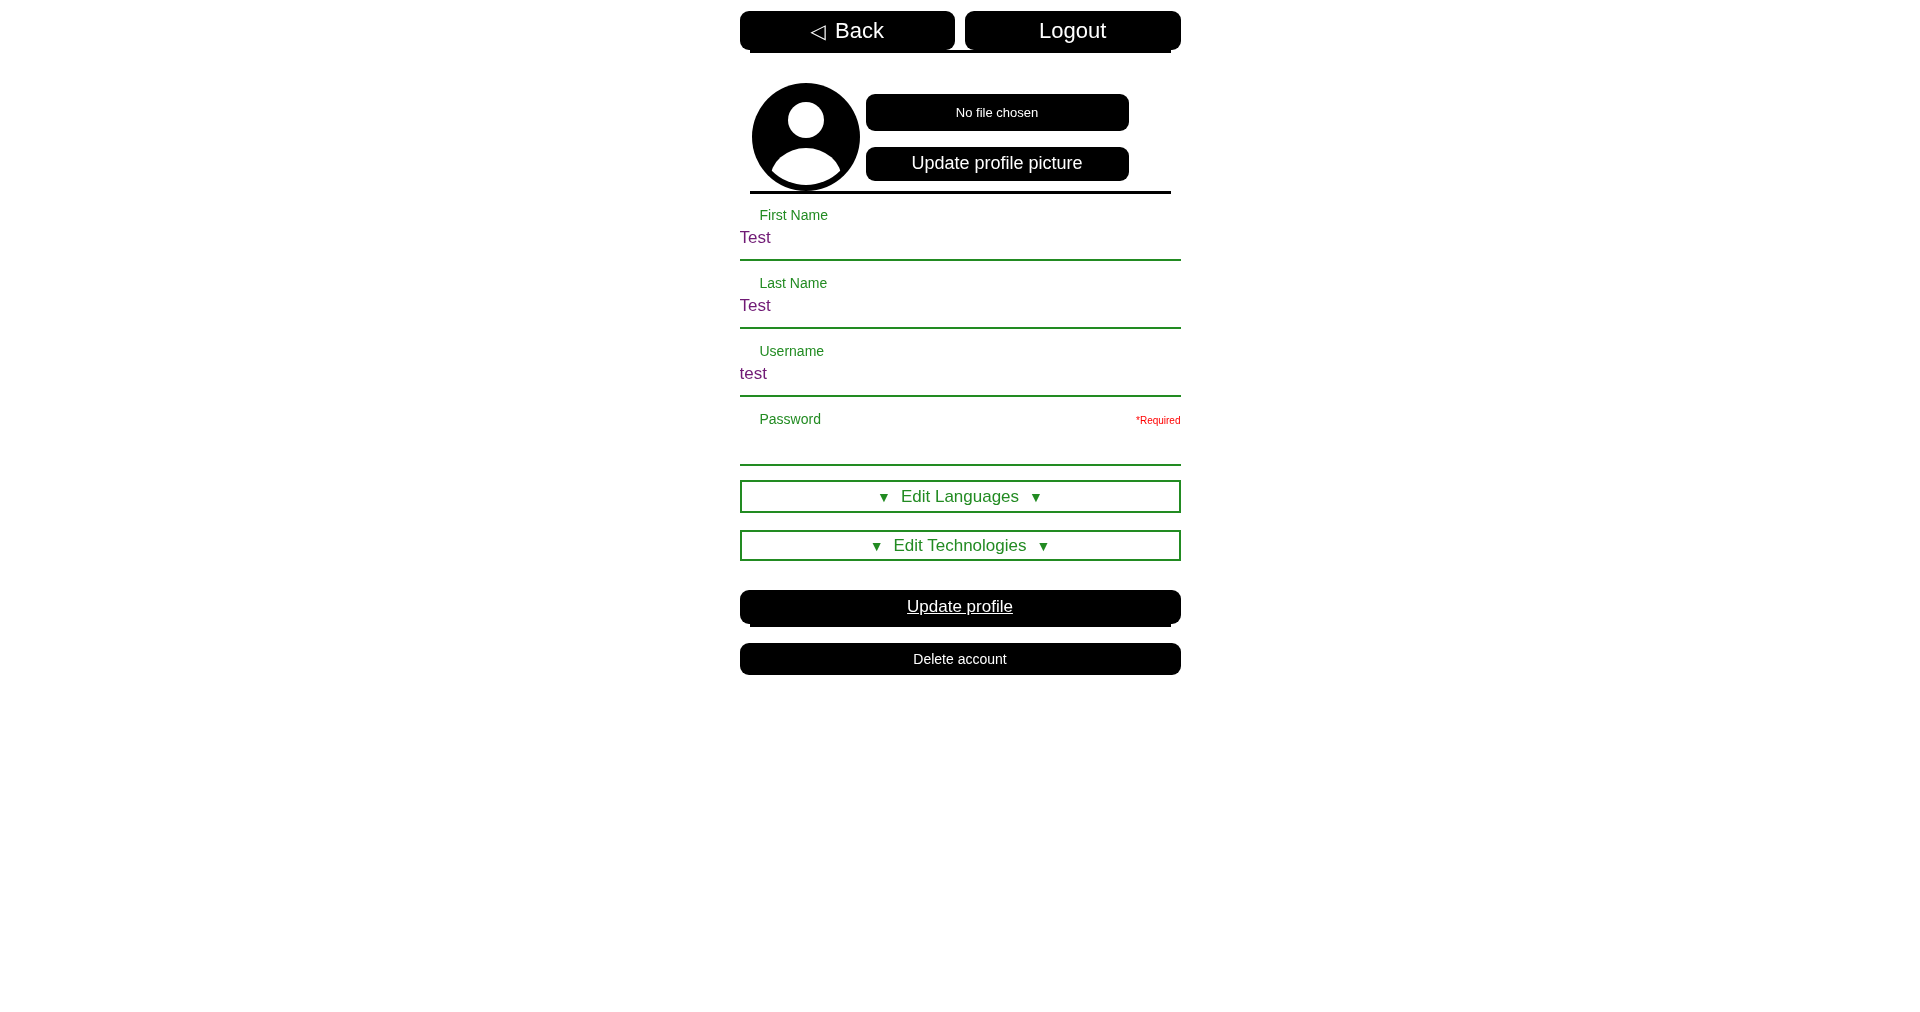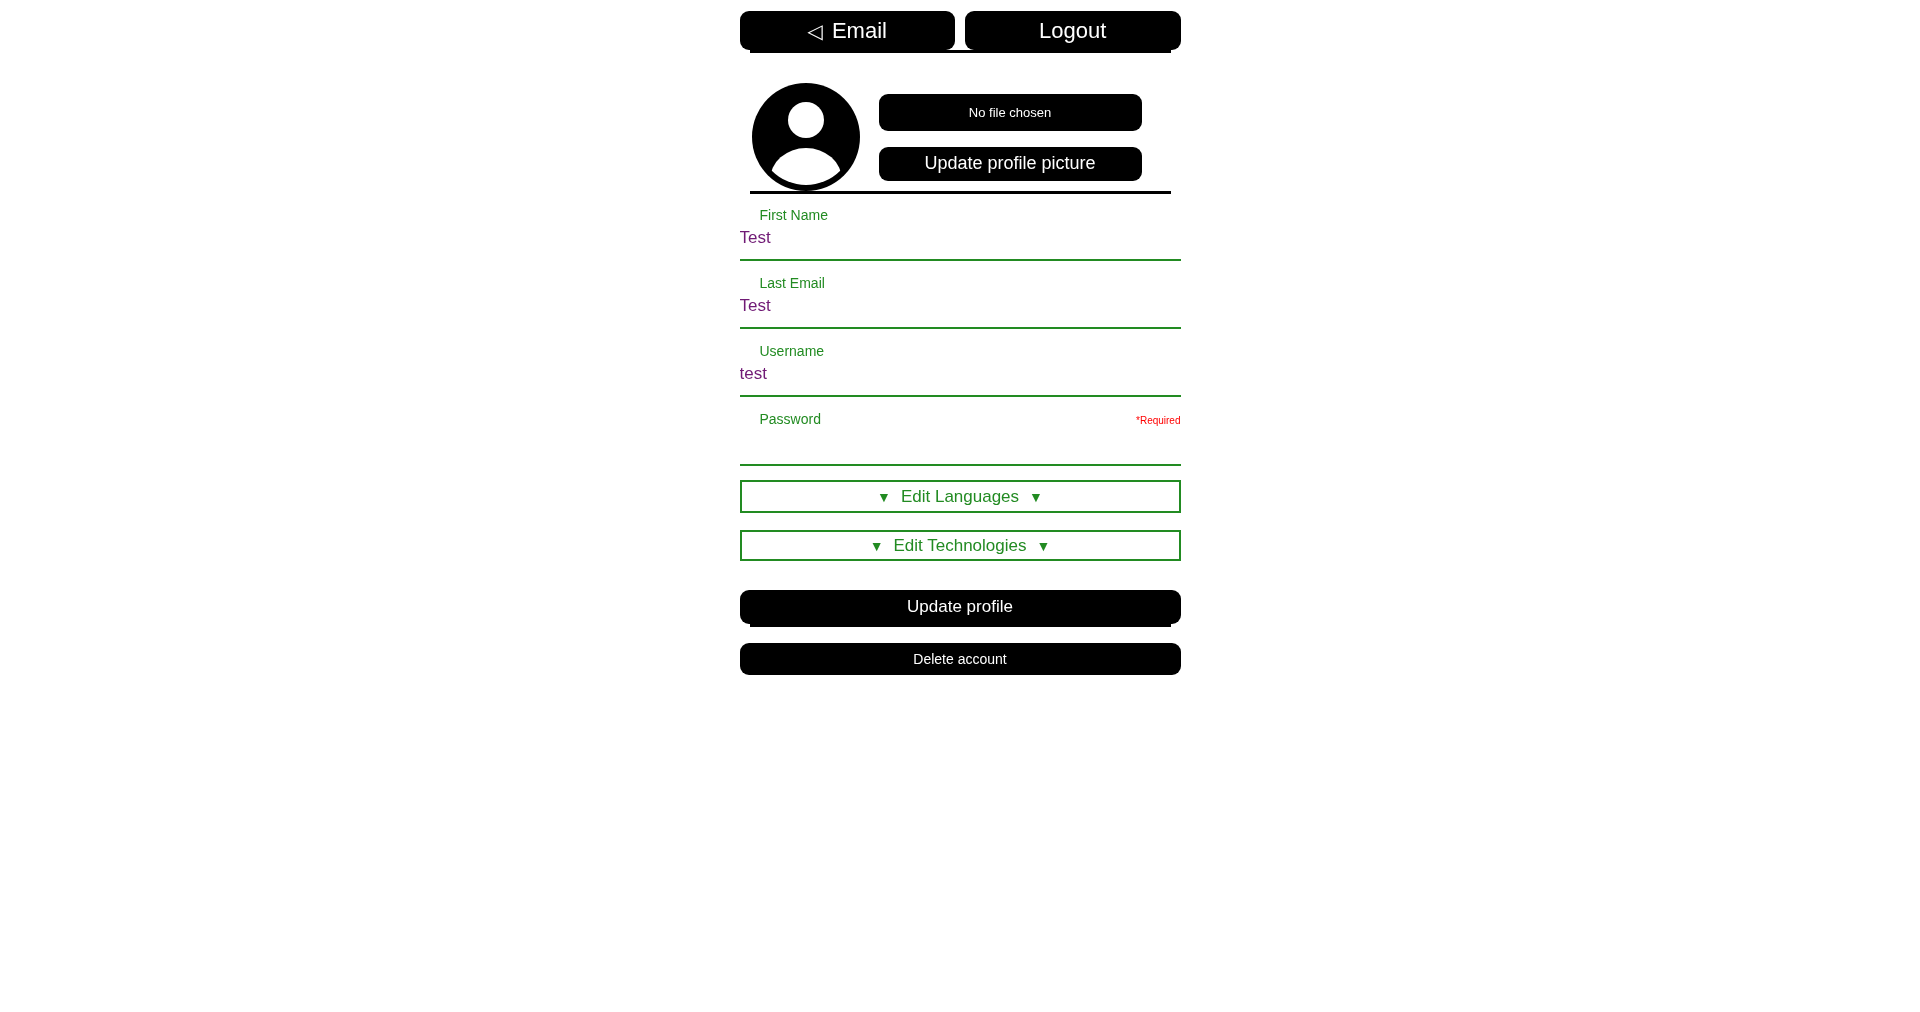--- a/index.html
+++ b/index.html
@@ -30,21 +30,21 @@
     border: none; border-top: 3px solid #000000;
     margin: 0 10px;
   }
   .divider-1 { margin-top: 19px; }
   .divider-2 { margin-top: 29px; }
   .divider-3 { margin-top: 20px; }
   
   .avatar-row {
     display: flex; align-items: center;
     margin-top: 30px; margin-left: 12px;
-    gap: 19px;
+    gap: 6px;
   }
   .avatar { width: 108px; height: 108px; flex: 0 0 auto; }
   .pic-buttons {
     display: flex; flex-direction: column;
     gap: 16px; width: 263px;
   }
   .file-btn { height: 37px; font-size: 13px; }
   .update-pic-btn { height: 34px; font-size: 18px; }
   
   .form { margin-top: 13px; }
@@ -71,32 +71,32 @@
     border: 2px solid #228B22;
     color: #228B22;
     font-size: 17px; font-family: inherit;
     display: flex; align-items: center; justify-content: center; gap: 10px;
     cursor: pointer;
   }
   .toggle-languages { margin-top: 4px; }
   .toggle-technologies { margin-top: 17px; height: 31px; }
   .arrow-glyph { font-size: 14px; line-height: 1; }
   
-  .update-profile-btn { margin-top: 29px; width: 100%; height: 34px; font-size: 17px; }
+  .update-profile-btn { margin-top: 29px; width: 100%; height: 34px; font-size: 17px; text-decoration: underline; }
   .delete-account-btn { margin-top: 16px; width: 100%; height: 32px; font-size: 14px; }
 </style>
 </head>
 <body>
 
 <div class="container">
 
   <div class="top-buttons">
     <button class="btn-black top-btn">
       <span class="back-glyph">◁</span>
-      <span>Email</span>
+      <span>Back</span>
     </button>
     <button class="btn-black top-btn">
       <span>Logout</span>
     </button>
   </div>
 
   <hr class="divider divider-1">
 
   <div class="avatar-row">
     <span class="avatar">
@@ -127,21 +127,21 @@
 
     <div class="field">
       <div class="field-label-row">
         <span>First Name</span>
       </div>
       <input class="field-input" type="text" value="Test" style="">
     </div>
 
     <div class="field">
       <div class="field-label-row">
-        <span>Last Email</span>
+        <span>Last Name</span>
       </div>
       <input class="field-input" type="text" value="Test" style="">
     </div>
 
     <div class="field">
       <div class="field-label-row">
         <span>Username</span>
       </div>
       <input class="field-input" type="text" value="test" style="">
     </div>

